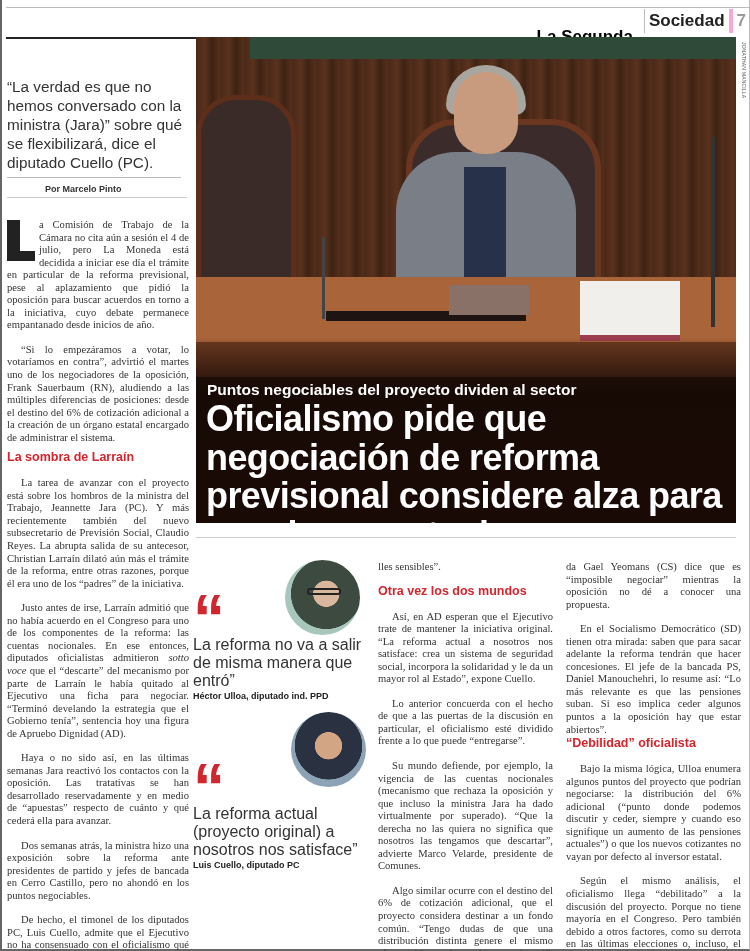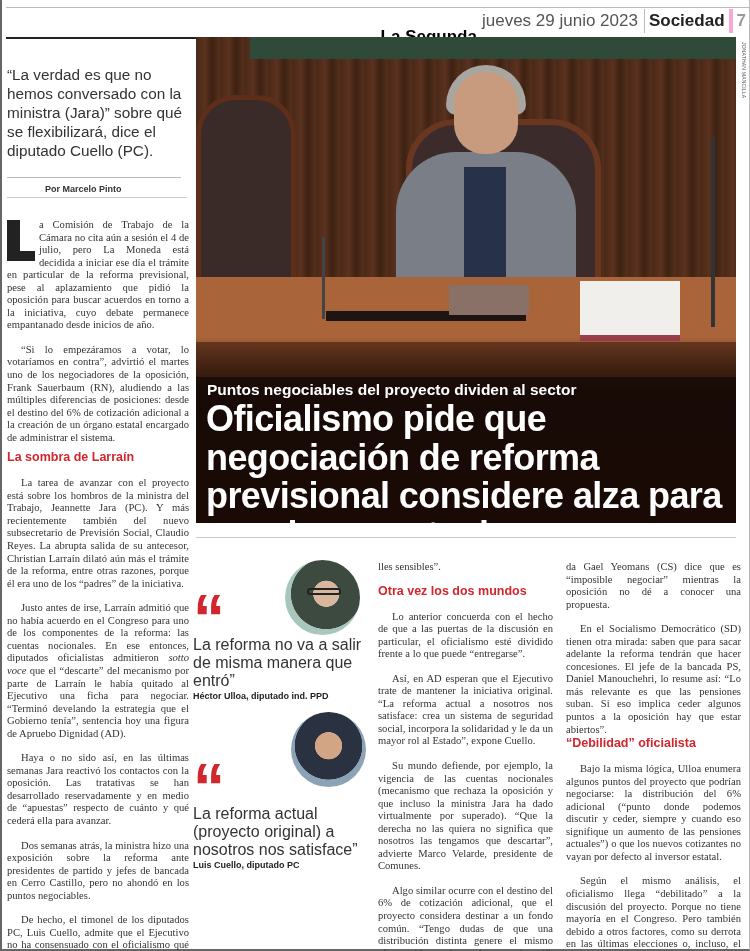--- a/index.html
+++ b/index.html
@@ -12,21 +12,21 @@
 
   
   .masthead { position: absolute; right: 4px; top: 9px; height: 24px; display: flex; align-items: center;
     font-family: "Liberation Sans", sans-serif; font-size: 17px; }
   .masthead .paper { color: #000000; font-weight: bold; margin-right: 5px; margin-top: 32px; }
   .masthead .date { color: #555; }
   .masthead .section { font-weight: bold; color: #222; border-left: 1px solid #bbb; border-right: 4px solid #f9a8d4;
     padding: 0 4px; margin-left: 6px; height: 24px; line-height: 24px; }
   .masthead .pagenum { color: #9a9a9a; font-weight: bold; padding-left: 4px; }
   .lead-rule { position: absolute; left: 6px; top: 37px; width: 190px; height: 2px; background: #222; }
-  .deck { position: absolute; left: 7px; top: 65px; width: 180px; font-family: "Liberation Sans", sans-serif;
+  .deck { position: absolute; left: 7px; top: 77px; width: 180px; font-family: "Liberation Sans", sans-serif;
     font-size: 15.3px; line-height: 19px; color: #333; }
   .deck-rule { position: absolute; left: 7px; top: 177px; width: 174px; height: 1px; background: #bbb; }
   .byline { position: absolute; left: 9px; top: 184px; font-family: "Liberation Sans", sans-serif;
     font-size: 9px; font-weight: bold; color: #333; padding-left: 36px; }
   .byline-rule { position: absolute; left: 7px; top: 197px; width: 180px; height: 1px; background: #ccc; }
 
   .body-text { font-size: 10.6px; line-height: 12.55px; text-align: justify; color: #333; hyphens: manual; }
   .body-text p { text-indent: 14px; margin-top: 12px; }
   .body-text p.noindent { text-indent: 0; }
   .col1 { position: absolute; left: 7px; top: 207px; width: 182px; }
@@ -88,21 +88,20 @@
   .col4 { position: absolute; left: 566px; top: 549px; width: 175px; }
 </style>
 </head>
 <body>
 
 <div class="page-frame"></div>
 <div class="top-rule"></div>
 
 <div class="masthead">
   <span class="paper">La Segunda</span>
-  <span class="date">jueves 29 junio 2023</span>
   <span class="section">Sociedad</span>
   <span class="pagenum">7</span>
 </div>
 
 <div class="lead-rule"></div>
 <div class="deck">“La verdad es que no hemos conversado con la ministra (Jara)” sobre qué se flexibilizará, dice el diputado Cuello (PC).</div>
 <div class="deck-rule"></div>
 <div class="byline">Por Marcelo Pinto</div>
 <div class="byline-rule"></div>
 
@@ -159,22 +158,22 @@
 <div class="portrait portrait2"></div>
 <div class="quote-block" style="top:767px;">
   <div class="quote-mark">“</div>
   <div class="quote-text">La reforma actual (proyecto original) a nosotros nos satisface”</div>
   <div class="quote-attr">Luis Cuello, diputado PC</div>
 </div>
 
 <div class="col3 body-text">
   <p class="noindent">lles sensibles”.</p>
   <div class="subhead" style="margin-top:10px;">Otra vez los dos mundos</div>
+  <p>Así, en AD esperan que el Ejecutivo trate de mantener la iniciativa original. “La reforma actual a nosotros nos satisface: crea un sistema de seguridad social, incorpora la solidaridad y le da un mayor rol al Estado”, expone Cuello.</p>
   <p>Lo anterior concuerda con el hecho de que a las puertas de la discusión en particular, el oficialismo esté dividido frente a lo que puede “entregarse”.</p>
-  <p>Así, en AD esperan que el Ejecutivo trate de mantener la iniciativa original. “La reforma actual a nosotros nos satisface: crea un sistema de seguridad social, incorpora la solidaridad y le da un mayor rol al Estado”, expone Cuello.</p>
   <p>Su mundo defiende, por ejemplo, la vigencia de las cuentas nocionales (mecanismo que rechaza la oposición y que incluso la ministra Jara ha dado virtualmente por superado). “Que la derecha no las quiera no significa que nosotros las tengamos que descartar”, advierte Marco Velarde, presidente de Comunes.</p>
   <p>Algo similar ocurre con el destino del 6% de cotización adicional, que el proyecto considera destinar a un fondo común. “Tengo dudas de que una distribución distinta genere el mismo efecto (de mejorar las pensiones)”, subraya Cuello. Para Velarde también es “punto esencial”.</p>
   <p>La posibilidad de reconsiderar el uso del 6%, sin embargo, figura precisamente entre los aspectos que Jara estaría dispuesta a ceder. A contrapelo de los esfuerzos de la ministra, sin embargo, la diputa-</p>
 </div>
 
 <div class="col4 body-text">
   <p class="noindent">da Gael Yeomans (CS) dice que es “imposible negociar” mientras la oposición no dé a conocer una propuesta.</p>
   <p>En el Socialismo Democrático (SD) tienen otra mirada: saben que para sacar adelante la reforma tendrán que hacer concesiones. El jefe de la bancada PS, Daniel Manouchehri, lo resume así: “Lo más relevante es que las pensiones suban. Si eso implica ceder algunos puntos a la oposición hay que estar abiertos”.</p>
   <div class="subhead" style="margin-top:0;">“Debilidad” oficialista</div>
   <p>Bajo la misma lógica, Ulloa enumera algunos puntos del proyecto que podrían negociarse: la distribución del 6% adicional (“punto donde podemos discutir y ceder, siempre y cuando eso signifique un aumento de las pensiones actuales”) o que los nuevos cotizantes no vayan por defecto al inversor estatal.</p>

